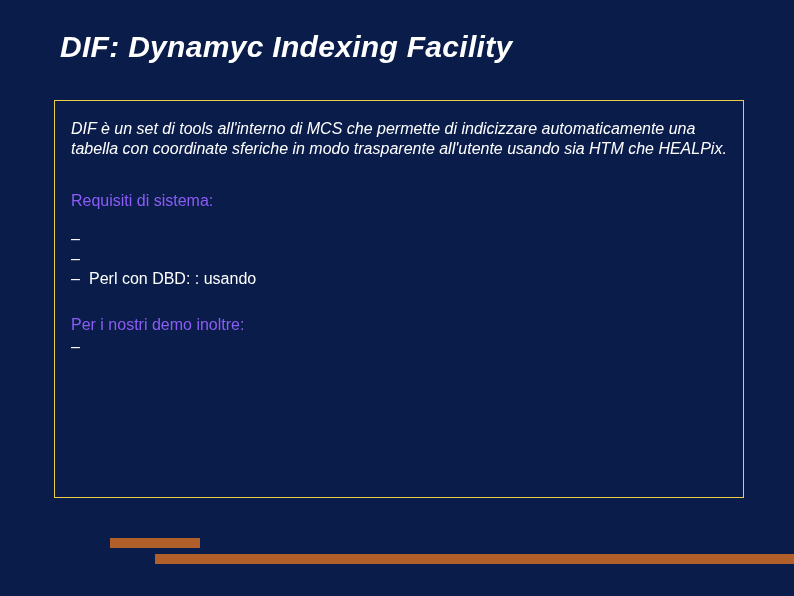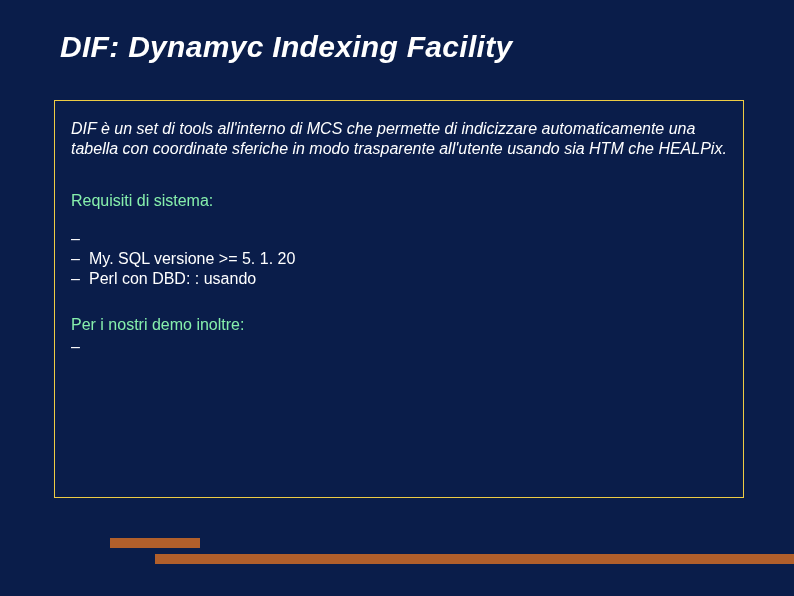--- a/index.html
+++ b/index.html
@@ -39,21 +39,21 @@
     padding: 18px 16px 16px 16px;
     color: #ffffff;
     font-size: 16px;
     line-height: 1.25;
   }
   .intro {
     font-style: italic;
     margin-bottom: 32px;
   }
   .orange {
-    color: #86efac;
+    color: #8b5cf6;
   }
   .section-label {
     margin-bottom: 18px;
   }
   .bullet-group {
     margin-bottom: 26px;
   }
   .bullet {
     display: flex;
   }
@@ -101,21 +101,20 @@
     <div class="intro">DIF è un set di tools all'interno di MCS che permette di indicizzare automaticamente una tabella con coordinate sferiche in modo trasparente all'utente usando sia HTM che HEALPix.</div>
 
     <div class="section-label orange">Requisiti di sistema:</div>
 
     <div class="bullet-group">
       <div class="bullet">
         <span class="bullet-dash">–</span>
       </div>
       <div class="bullet">
         <span class="bullet-dash">–</span>
-        <span>My. SQL versione &gt;= 5. 1. 20</span>
       </div>
       <div class="bullet">
         <span class="bullet-dash">–</span>
         <span>Perl con DBD: : usando</span>
       </div>
     </div>
 
     <div class="section-label2 orange">Per i nostri demo inoltre:</div>
 
     <div class="bullet-group">

